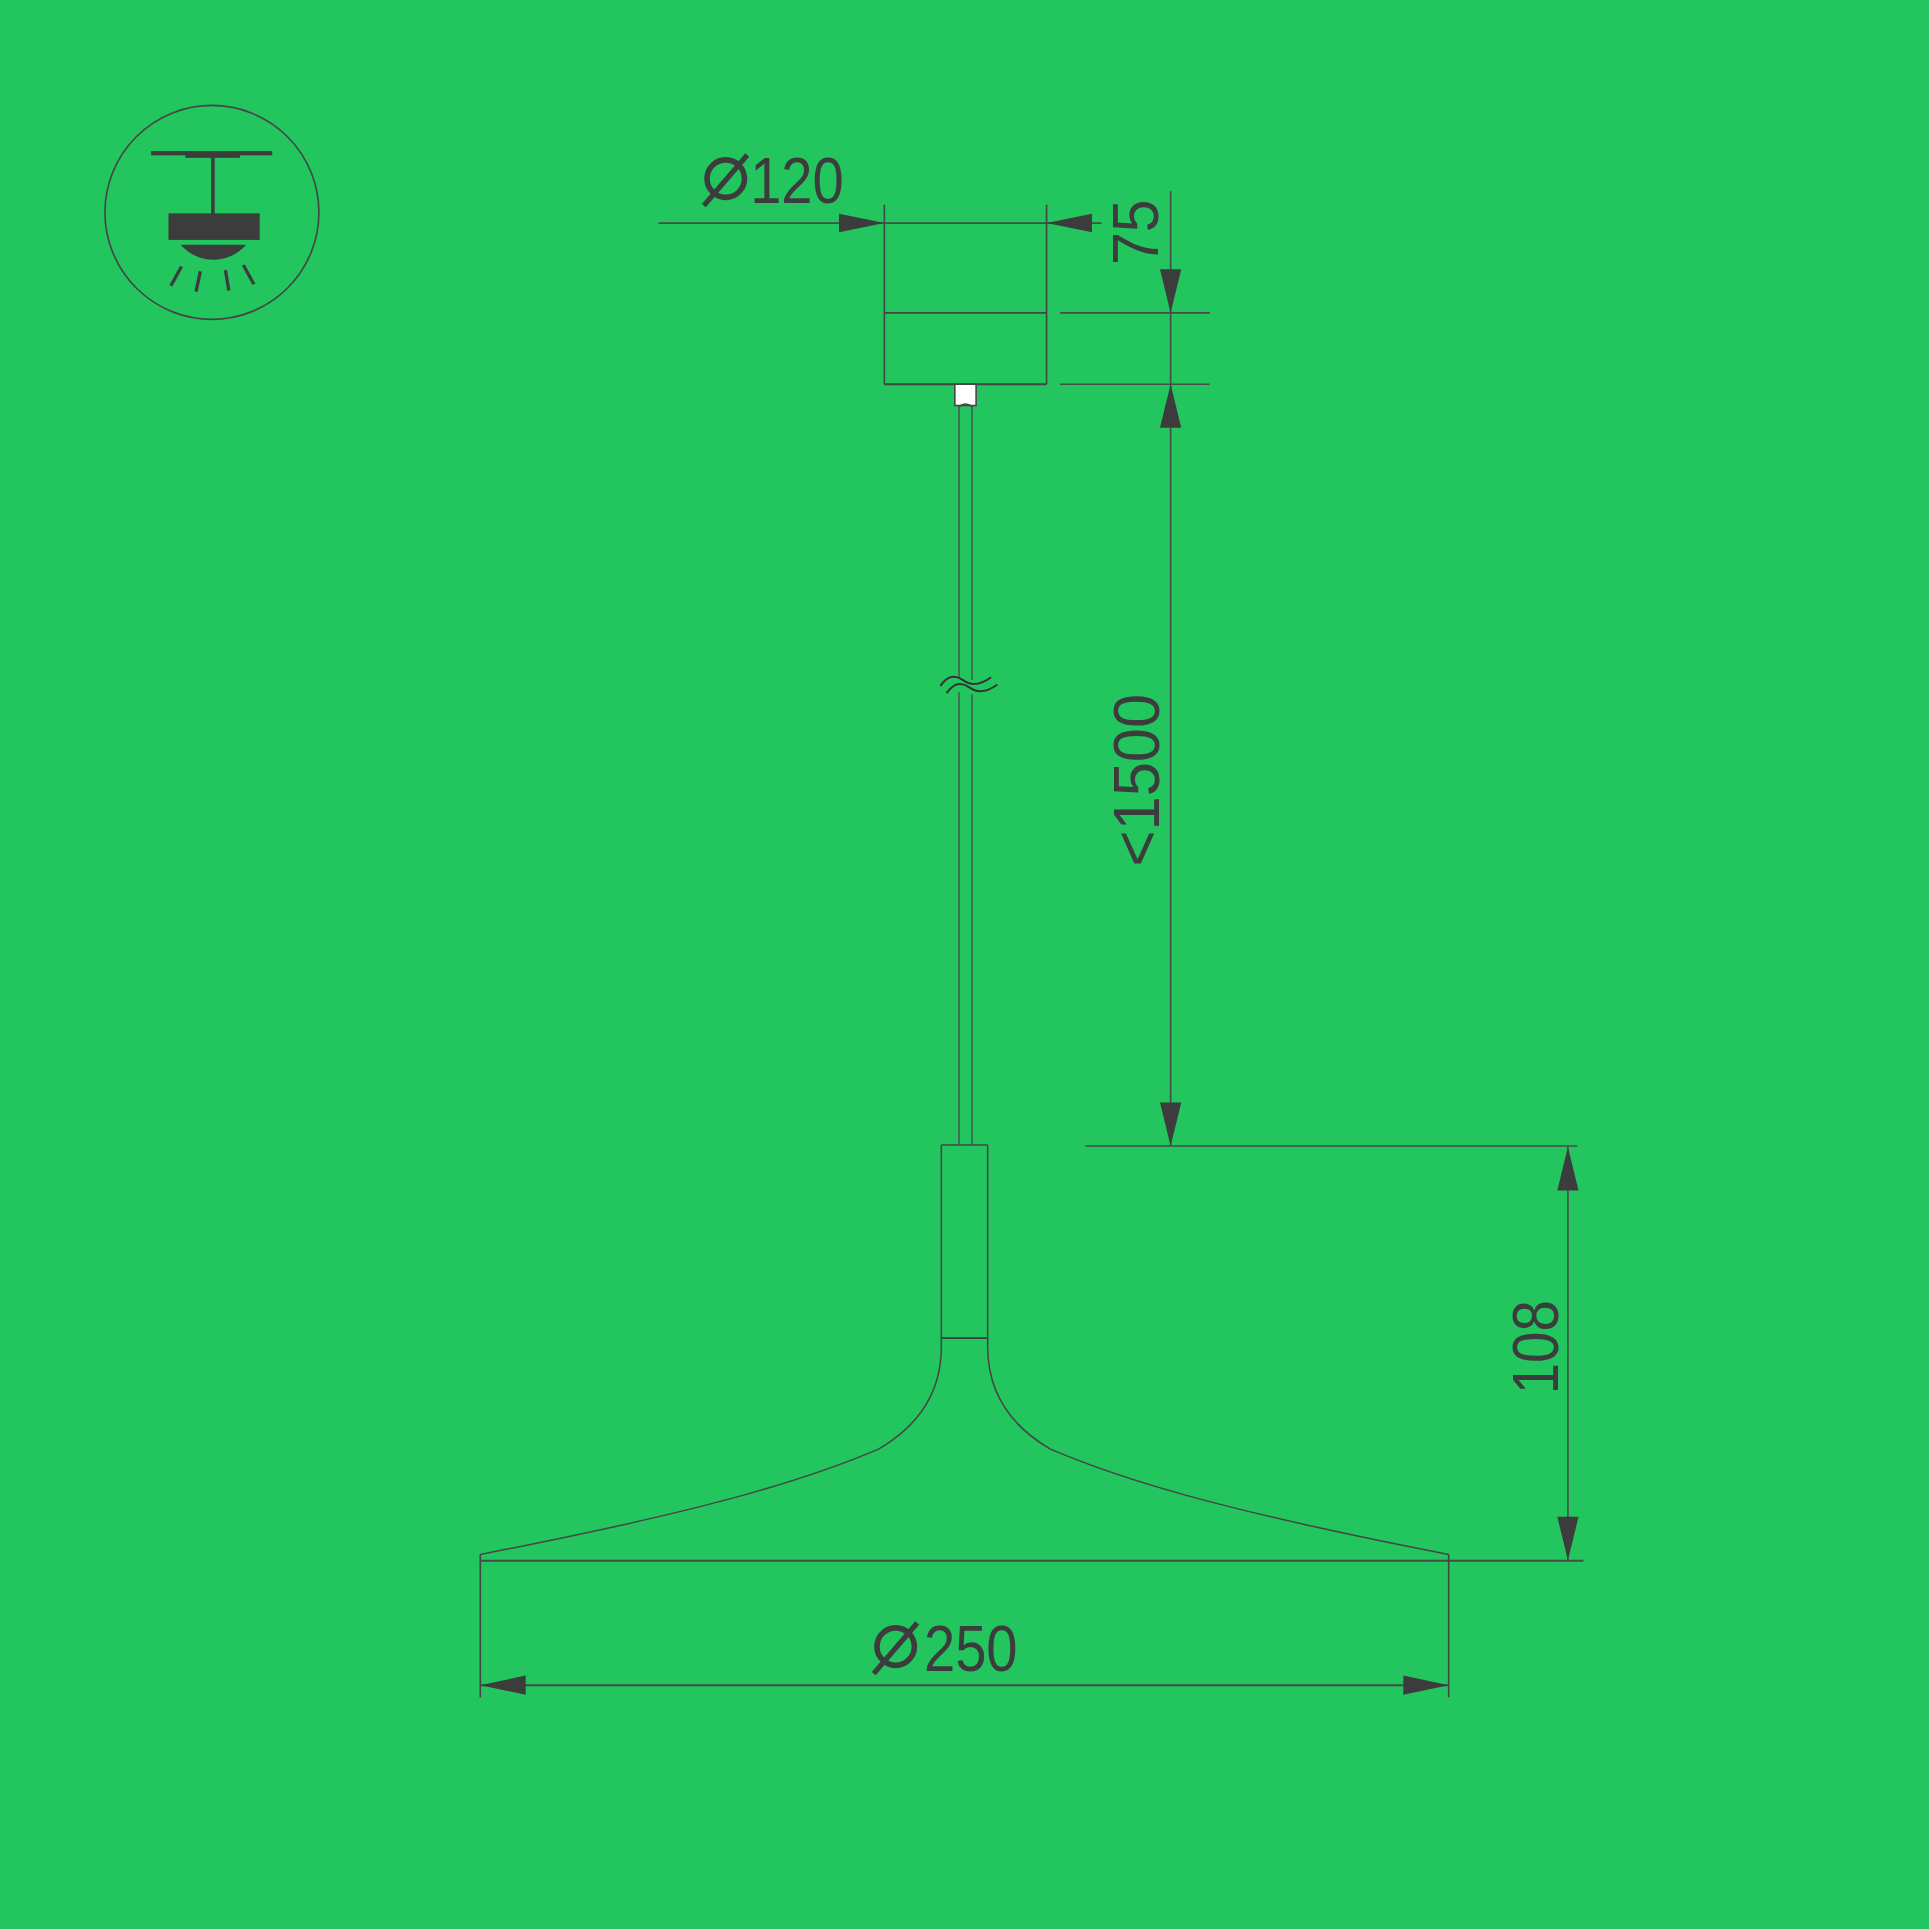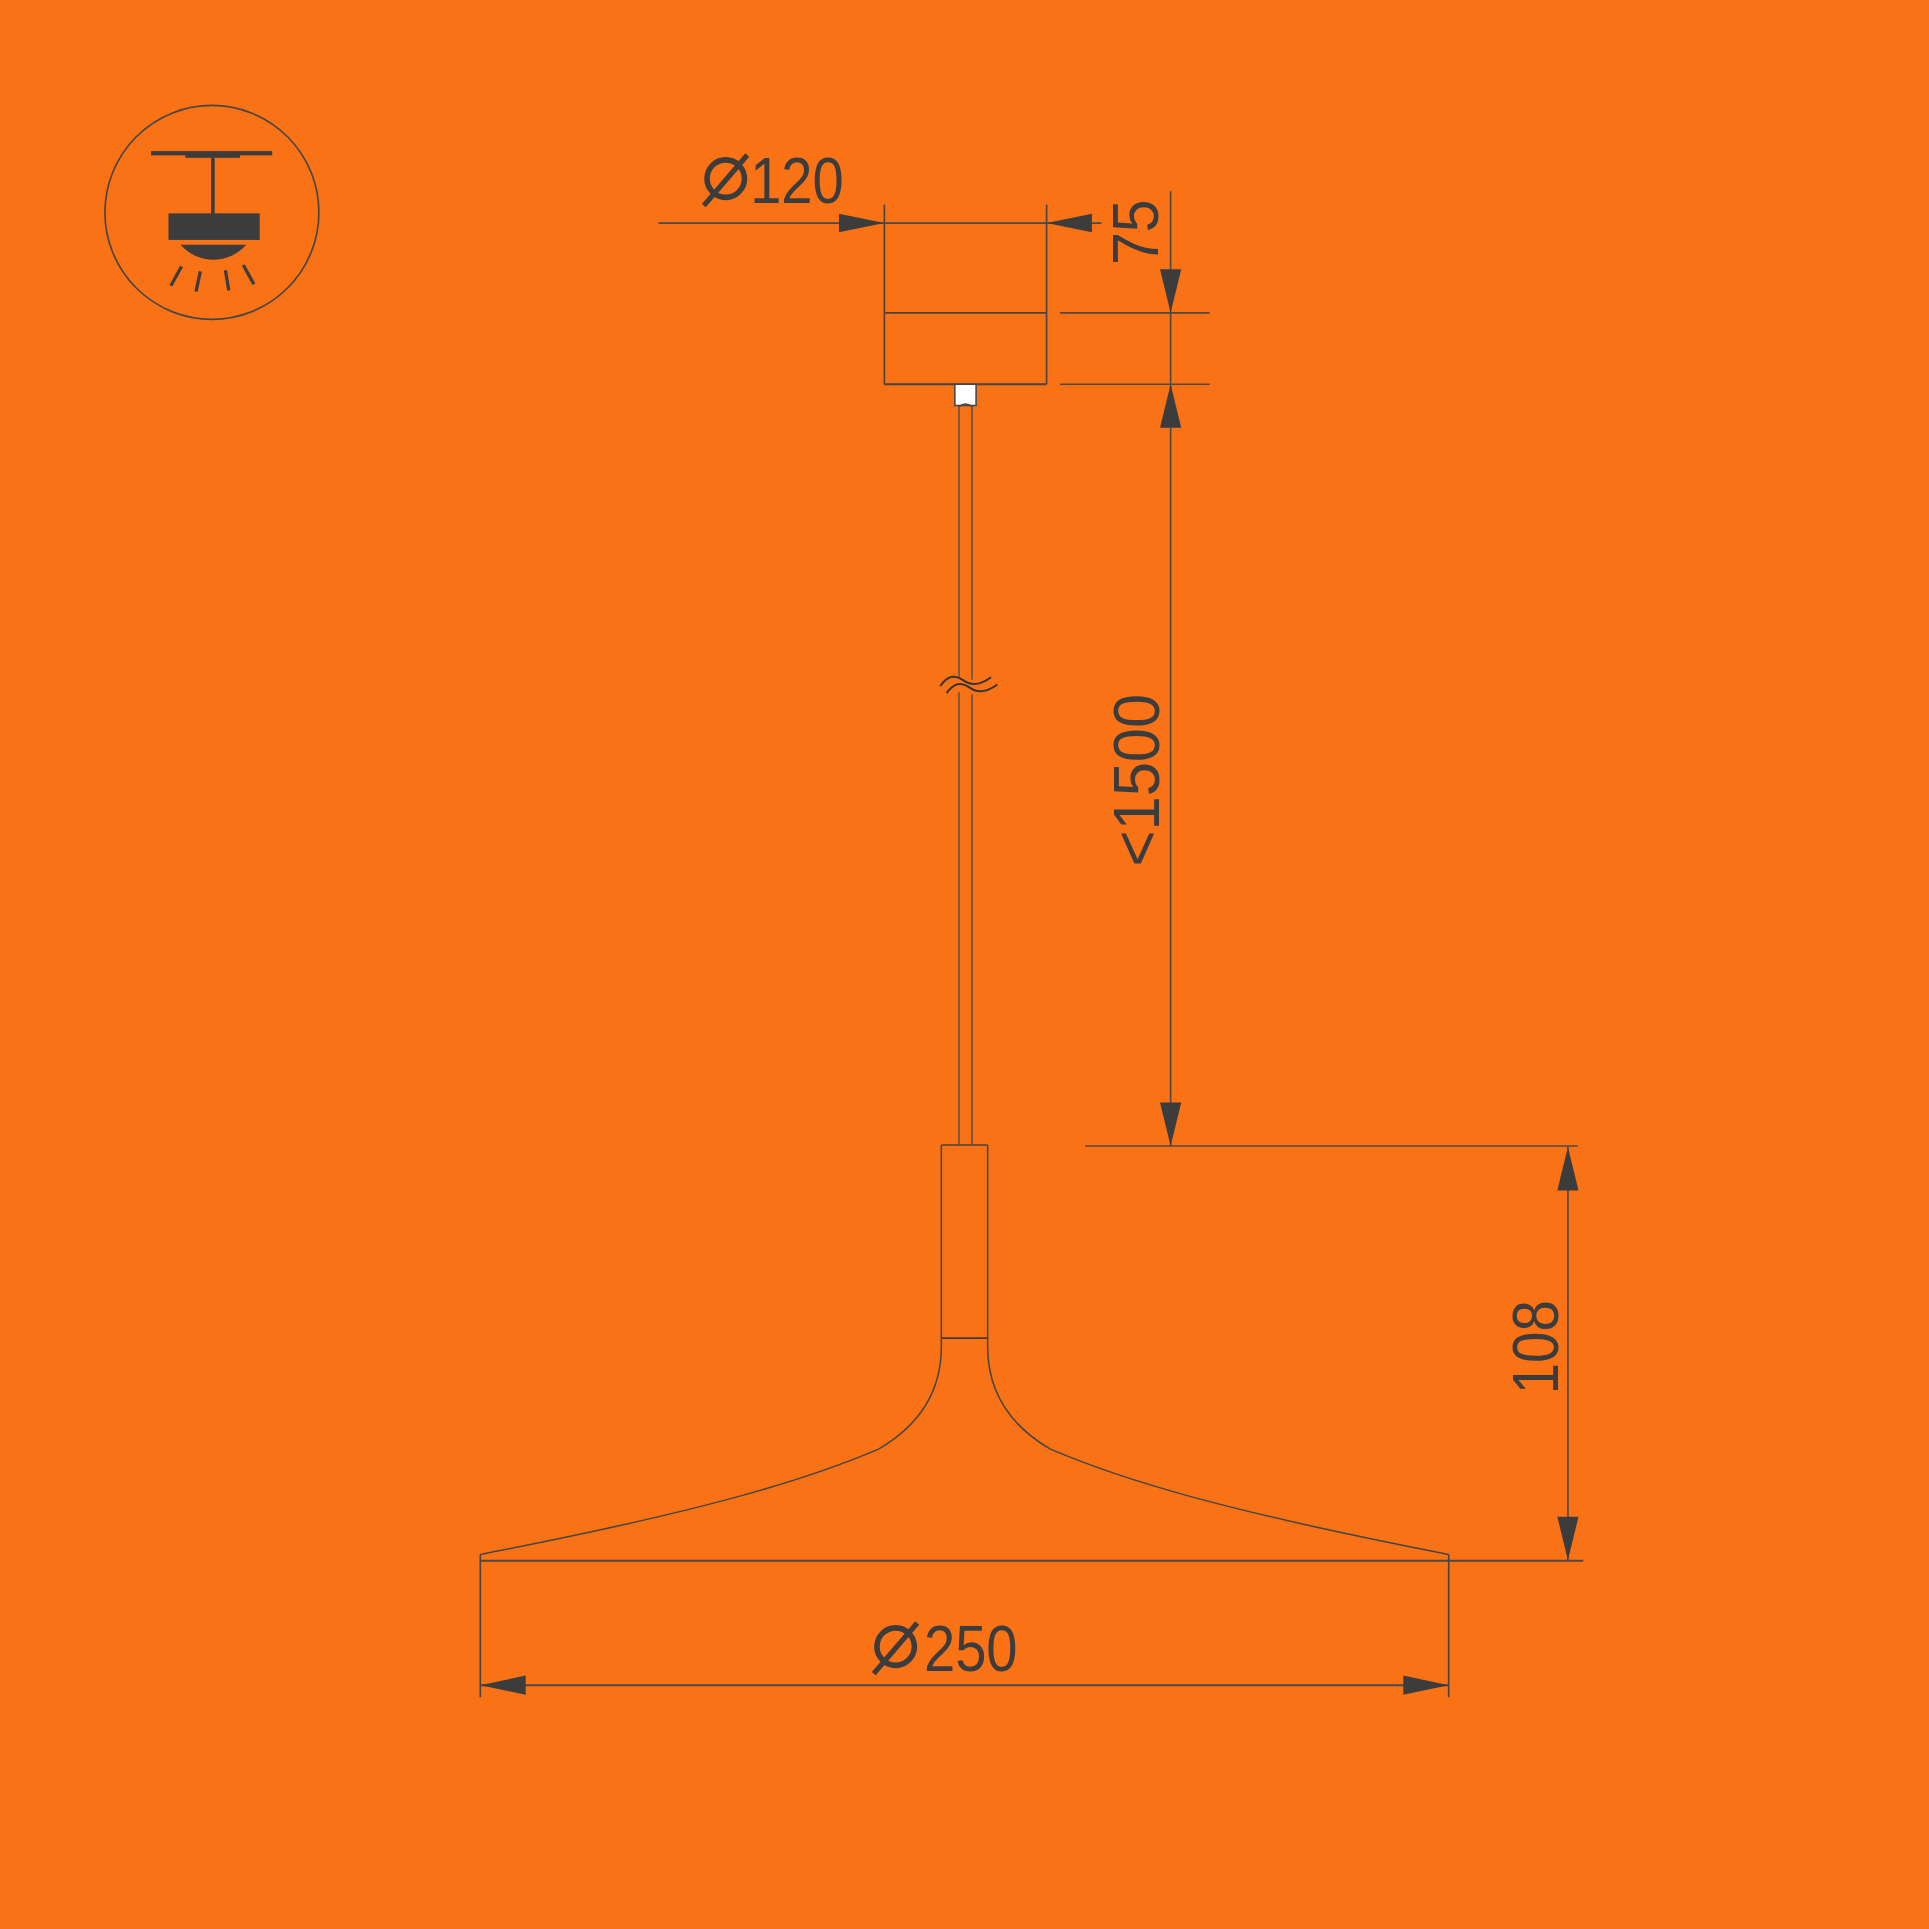--- a/index.html
+++ b/index.html
@@ -1,16 +1,16 @@
 <!DOCTYPE html>
 <html><head>
 <meta charset="utf-8">
 <style>
   html,body{margin:0;padding:0;background:#ffffff;}
-  .page{width:1929px;height:1929px;position:relative;background:#f97316;}
+  .page{width:1929px;height:1929px;position:relative;background:#22c55e;}
   svg{position:absolute;top:0;left:0;}
   text{font-family:"Liberation Sans",sans-serif;fill:#3c3c3c;}
 </style>
 </head>
 <body>
 <div class="page">
 <svg width="1929" height="1929" viewBox="0 0 1998 1998">
 
   <circle cx="219.5" cy="220" r="110.8" fill="none" stroke="#454545" stroke-width="1.7"></circle>
 

